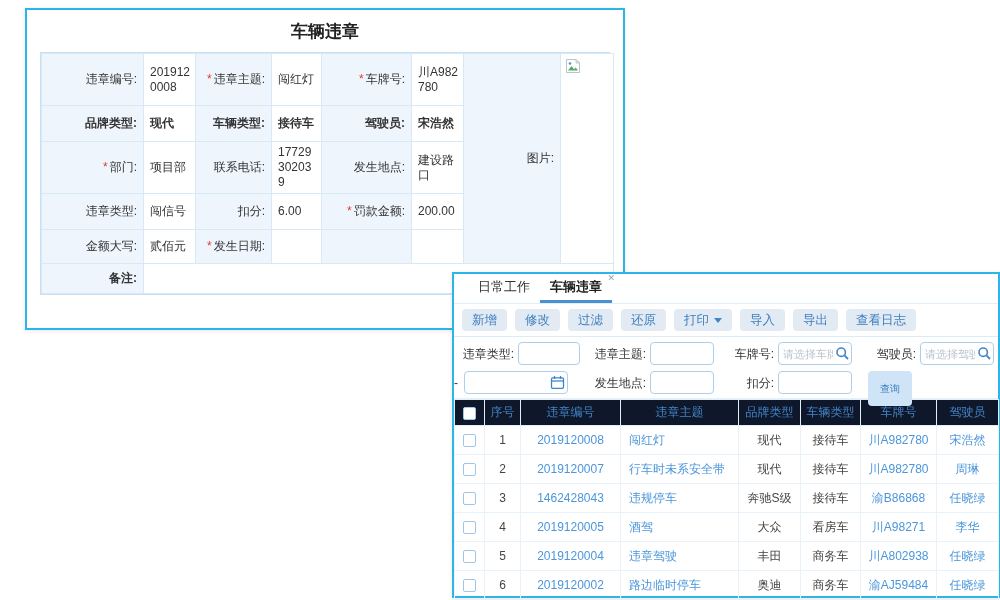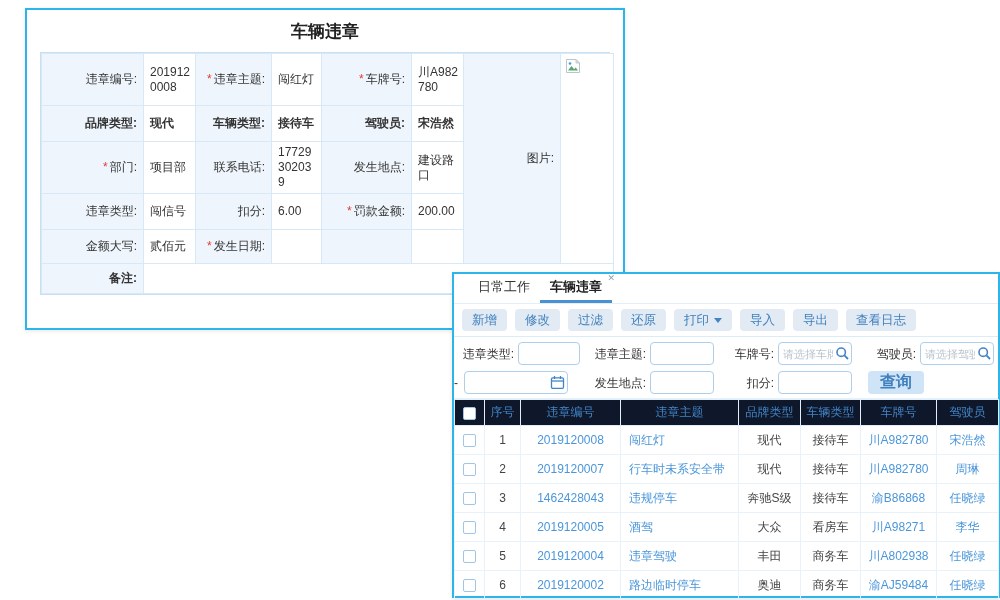--- a/index.html
+++ b/index.html
@@ -38,21 +38,21 @@
   .caret { width:0; height:0; border-left:4px solid transparent; border-right:4px solid transparent;
     border-top:5px solid #4285c7; display:inline-block; }
   .filters { position:relative; height:62px; border-bottom:1px solid #e6f2fb; }
   .filters .flbl { position:absolute; font-size:12px; color:#333; text-align:right; height:24px;
     line-height:24px; }
   .filters input { position:absolute; height:23px; border:1px solid #aecfec; border-radius:4px;
     font-size:11px; padding:0 4px; color:#333; outline:none; font-family:inherit; }
   .filters input::placeholder { color:#b9c4ce; }
   .iconwrap { position:absolute; width:16px; height:16px; }
   .qbtn { position:absolute; background:#cfe4f6; color:#3f7fbe; border:none; border-radius:4px;
-    height:23px; padding:0 12px; font-size:16px; cursor:pointer;font-weight:bold; }
+    height:35px; padding:0 12px; font-size:10px; cursor:pointer; }
   table.data-grid { width:100%; border-collapse:collapse; table-layout:fixed; }
   table.data-grid th { background:#0f172a; color:#4285c7; font-weight:normal; font-size:12px;
     height:26px; border:1px solid #e0eefa; }
   table.data-grid td { font-size:12px; height:29px; text-align:center; border:1px solid #e7f2fb;
     border-left:1px solid #eef6fc; color:#444; overflow:hidden; white-space:nowrap; }
   table.data-grid td.link { color:#4b96da; }
   table.data-grid td.topic { text-align:left; padding-left:8px; }
   .cb { display:inline-block; width:13px; height:13px; border:1px solid #9fc6e8; border-radius:2px;
     background:#fff; vertical-align:middle; }
 </style>

